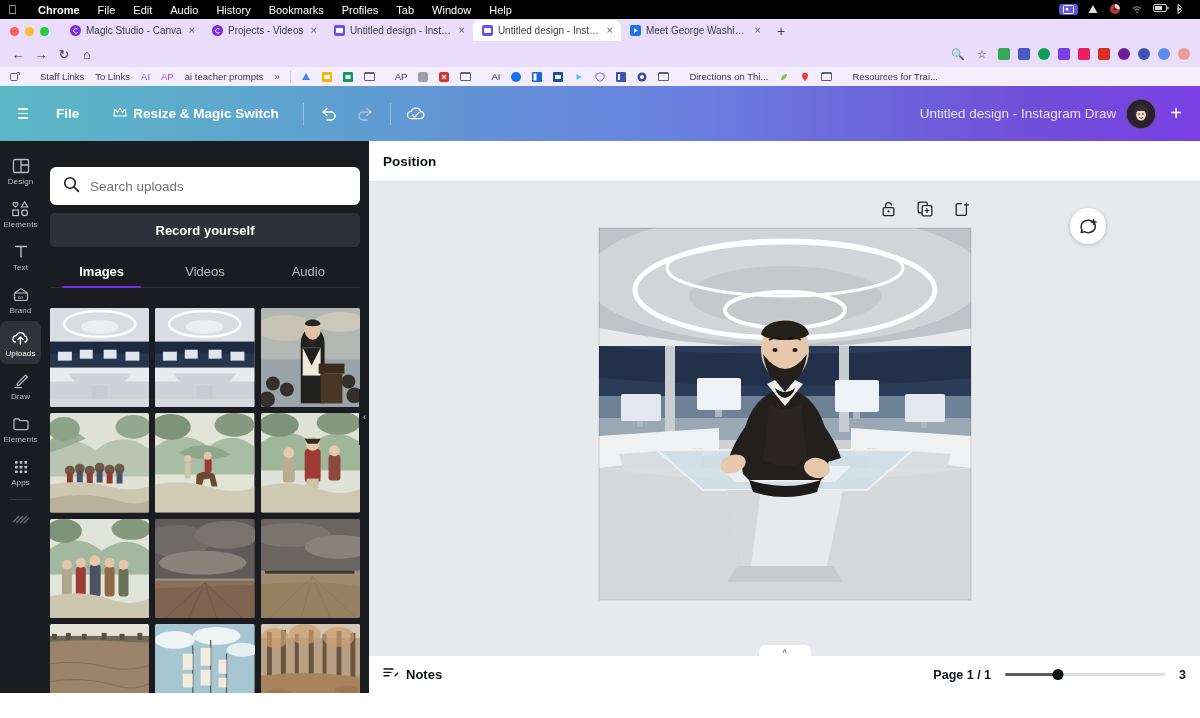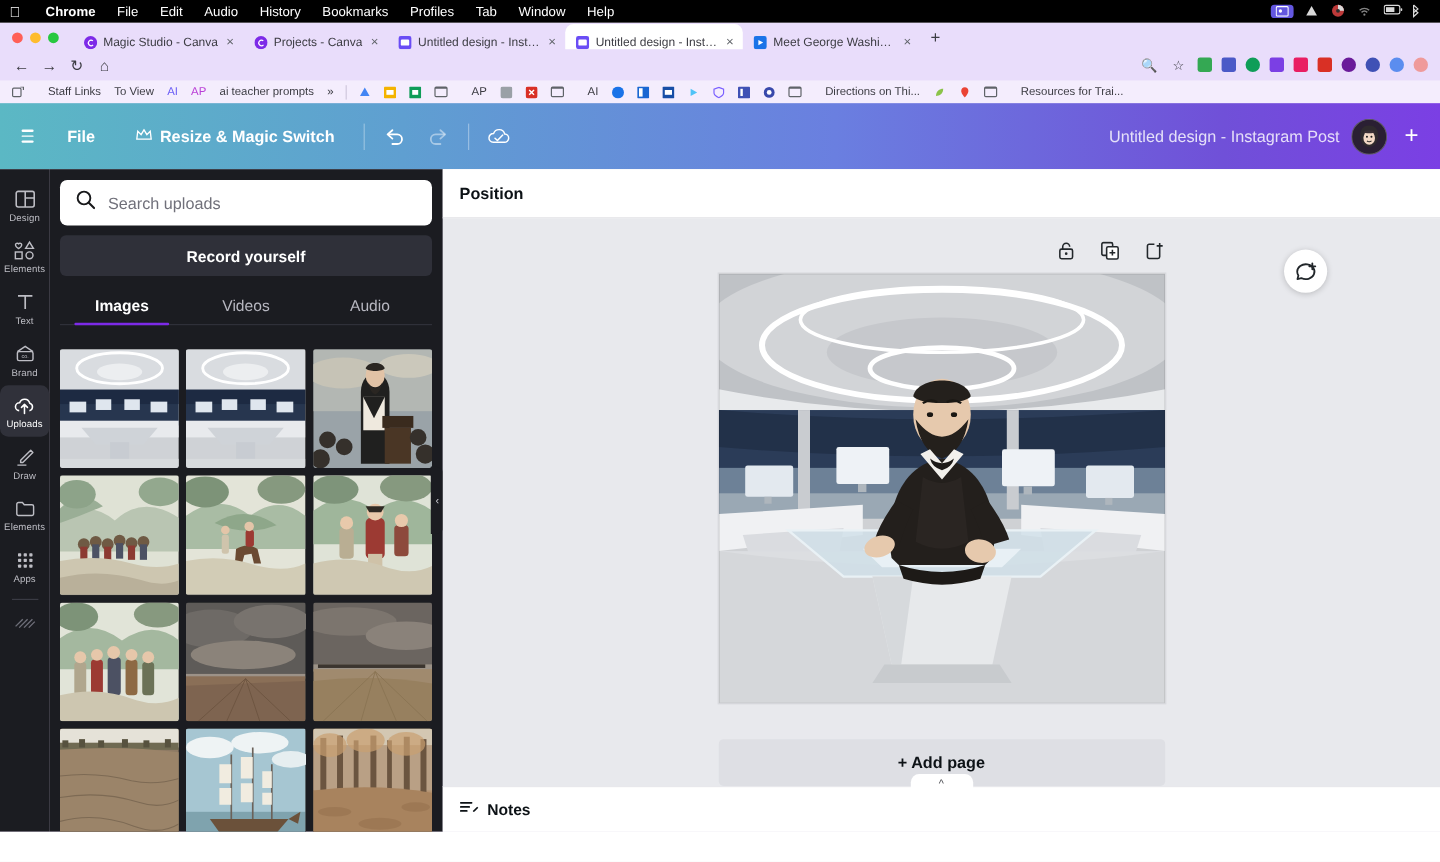--- a/index.html
+++ b/index.html
@@ -25,21 +25,21 @@
   }
   .mac-ic { width: 13px; height: 13px; display: inline-block; opacity: .85; }
 
   
   .chrome { background: #e9ddfb; }
   .tabstrip { height: 22px; display: flex; align-items: flex-end; padding-left: 8px; gap: 0; }
   .traffic { display: flex; align-items: center; gap: 6px; padding: 0 12px 5px 2px; }
   .dot { width: 9px; height: 9px; border-radius: 50%; }
   .dot.r { background: #ff5f57; } .dot.y { background: #febc2e; } .dot.g { background: #28c840; }
   .tab {
-    height: 21px; display: flex; align-items: flex-end; gap: 5px;
+    height: 21px; display: flex; align-items: center; gap: 5px;
     padding: 0 6px 0 9px; font-size: 10px; color: #3c3c43;
     border-radius: 7px 7px 0 0; max-width: 148px; min-width: 110px;
     background: transparent; position: relative;
   }
   .tab.active { background: #ffffff; }
   .tab-favicon { width: 11px; height: 11px; flex: 0 0 11px; border-radius: 2px; display:inline-block;}
   .tab-title { flex: 1; overflow: hidden; white-space: nowrap; text-overflow: ellipsis; font-size: 10px; }
   .tab-close { font-size: 11px; color: #5f6368; line-height: 1; padding: 0 2px; }
   .tab-new { font-size: 14px; color: #3c3c43; padding: 0 8px 2px 8px; align-self: flex-end; }
 
@@ -85,21 +85,21 @@
 
   
   .rail { width: 41px; background: #1b1c21; display: flex; flex-direction: column; align-items: center; padding-top: 8px; flex: 0 0 41px; }
   .rail-item { width: 41px; padding: 7px 0 6px; display: flex; flex-direction: column; align-items: center; gap: 2px; color: #bdbdc4; }
   .rail-item.active { background: #30313a; color: #ffffff; border-radius: 7px; }
   .rail-label { font-size: 8px; letter-spacing: .1px; }
   .rail-ic { width: 19px; height: 19px; display: flex; align-items: center; justify-content: center; }
   .rail-sep { width: 22px; height: 1px; background: #3a3b44; margin: 6px 0 2px; }
 
   
-  .panel { width: 328px; flex: 0 0 328px; background: #1b1c21; padding: 9px 9px 0; position: relative; overflow: hidden; }
+  .panel { width: 328px; flex: 0 0 328px; background: #1b1c21; padding: 26px 9px 0; position: relative; overflow: hidden; }
   .search-box {
     height: 38px; background: #ffffff; border-radius: 6px; display: flex; align-items: center;
     gap: 10px; padding: 0 13px; margin-bottom: 8px;
   }
   .search-ph { font-size: 13.5px; color: #70707a; }
   .upload-row { display: flex; gap: 2px; margin-bottom: 7px; }
   .upload-btn {
     flex: 1; height: 34px; background: #7d2ae8; color: #fff; border-radius: 5px 0 0 5px;
     display: flex; align-items: center; justify-content: center; font-size: 13px; font-weight: bold;
   }
@@ -234,21 +234,21 @@
           </svg></span>
       <span class="tab-title">Magic Studio - Canva</span>
       <span class="tab-close">×</span>
     </div>
 
     <div class="tab">
       <span class="tab-favicon"><svg width="11" height="11" viewBox="0 0 11 11">
             <circle cx="5.5" cy="5.5" r="5.5" fill="#7d2ae8"></circle>
             <path d="M7.4 4a2.3 2.3 0 1 0 .2 3.4" stroke="#fff" fill="none" stroke-width="1"></path>
           </svg></span>
-      <span class="tab-title">Projects - Canva</span>
+      <span class="tab-title">Projects - Videos</span>
       <span class="tab-close">×</span>
     </div>
 
     <div class="tab">
       <span class="tab-favicon"><svg width="11" height="11" viewBox="0 0 11 11">
             <rect width="11" height="11" rx="2" fill="#6a4df5"></rect>
             <rect x="2" y="3" width="7" height="5" rx="1" fill="#fff"></rect>
           </svg></span>
       <span class="tab-title">Untitled design - Instagram P</span>
       <span class="tab-close">×</span>
@@ -298,21 +298,21 @@
 
   <div class="bookmarks">
     <span class="bm">
       <span class="bm-ic"><svg width="10" height="10" viewBox="0 0 10 10">
             <rect x="0.5" y="1.5" width="7" height="7" rx="1" fill="none" stroke="#5f6368" stroke-width="1"></rect>
             <path d="M7 0.5h2.5v2.5" stroke="#5f6368" fill="none" stroke-width="1"></path>
           </svg></span>
       <span>Staff Links</span>
     </span>
     <span class="bm">
-        <span>To View</span>
+        <span>To Links</span>
       </span>
     <span class="bm" style="color:#6a5df5">
         <span>AI</span>
       </span>
     <span class="bm" style="color:#b93fd6">
         <span>AP</span>
       </span>
     <span class="bm">
         <span>ai teacher prompts</span>
       </span>
@@ -446,21 +446,21 @@
           </svg>
       </span>
       <span class="hdr-divider"></span>
       <span class="hdr-ic">
         <svg width="24" height="20" viewBox="0 0 24 20">
             <path d="M6.5 15 a4 4 0 0 1 .4-8 A5.3 5.3 0 0 1 17 7.4 a3.8 3.8 0 0 1 -.4 7.6 Z" fill="none" stroke="#fff" stroke-width="1.3"></path>
             <path d="M8.2 11.3 L10.4 13.4 L15.2 8.4" fill="none" stroke="#fff" stroke-width="1.4" stroke-linecap="round" stroke-linejoin="round"></path>
           </svg>
       </span>
       <span class="hdr-right">
-        <span class="doc-title">Untitled design - Instagram Post</span>
+        <span class="doc-title">Untitled design - Instagram Draw</span>
         <span class="avatar">
           <svg width="30" height="30" viewBox="0 0 30 30">
               <circle cx="15" cy="15" r="15" fill="#2a1f33"></circle>
               <path d="M15 5c6 0 8 4 8 9s-3 10-8 10-8-5-8-10 2-9 8-9z" fill="#2f2a2e"></path>
               <ellipse cx="15" cy="16" rx="5.2" ry="6" fill="#f3d9c6"></ellipse>
               <circle cx="13" cy="15" r="0.9" fill="#1b1b1b"></circle>
               <circle cx="17" cy="15" r="0.9" fill="#1b1b1b"></circle>
               <path d="M13 18.6a3 3 0 0 0 4 0" stroke="#1b1b1b" fill="none" stroke-width="0.9"></path>
               <path d="M9.6 11c1.6-2.6 9.2-2.6 10.8 0-1.4 1.2-9.4 1.2-10.8 0z" fill="#3a3035"></path>
             </svg>
@@ -966,38 +966,46 @@
                 <path d="M148 196 q-14 20 -18 34 l20 6 q6 -20 12 -32z" fill="#231f1c"></path>
                 <path d="M224 196 q14 20 18 34 l-20 6 q-6 -20 -12 -32z" fill="#231f1c"></path>
                 <ellipse cx="134" cy="236" rx="13" ry="9" fill="#e6c9ad" transform="rotate(-18 134 236)"></ellipse>
                 <ellipse cx="218" cy="240" rx="13" ry="10" fill="#e6c9ad" transform="rotate(12 218 240)"></ellipse>
               </g>
 
               <rect x="0.5" y="0.5" width="371" height="371" fill="none" stroke="rgba(0,0,0,.08)"></rect>
             </svg>
           </div>
 
-          <div class="add-page">+ Add page</div>
 
           <div class="comment-fab">
             <svg width="21" height="21" viewBox="0 0 21 21">
                 <path d="M3 10.5a7.2 6.2 0 1 1 3.4 5.2 L3.2 16.6 L4 13.6 A6 6 0 0 1 3 10.5Z" fill="none" stroke="#22272b" stroke-width="1.5" stroke-linejoin="round"></path>
                 <path d="M15.6 3.4v5M13.1 5.9h5" stroke="#22272b" stroke-width="1.5" stroke-linecap="round"></path>
               </svg>
           </div>
         </div>
 
         <div class="bottombar">
           <span class="chevron-tab">^</span>
           <span class="notes">
             <span>
               <svg width="16" height="15" viewBox="0 0 16 15">
                   <path d="M1 3h9M1 6.4h7M1 9.8h5" stroke="#0d1216" stroke-width="1.4" stroke-linecap="round"></path>
                   <path d="M11.6 9.2 L14.6 6.2 L15.6 7.2 L12.6 10.2 L11 10.6Z" fill="#0d1216"></path>
                 </svg>
             </span>
             <span>Notes</span>
           </span>
+          <span class="bb-right">
+            <span class="page-count">Page 1 / 1</span>
+            <span class="slider">
+              <span class="slider-track"></span>
+              <span class="slider-fill" style="width:33%"></span>
+              <span class="slider-thumb" style="left:33%"></span>
+            </span>
+            <span class="zoom-val">3</span>
+          </span>
         </div>
       </div>
     </div>
   </div>
 </div>
 
 </body></html>

